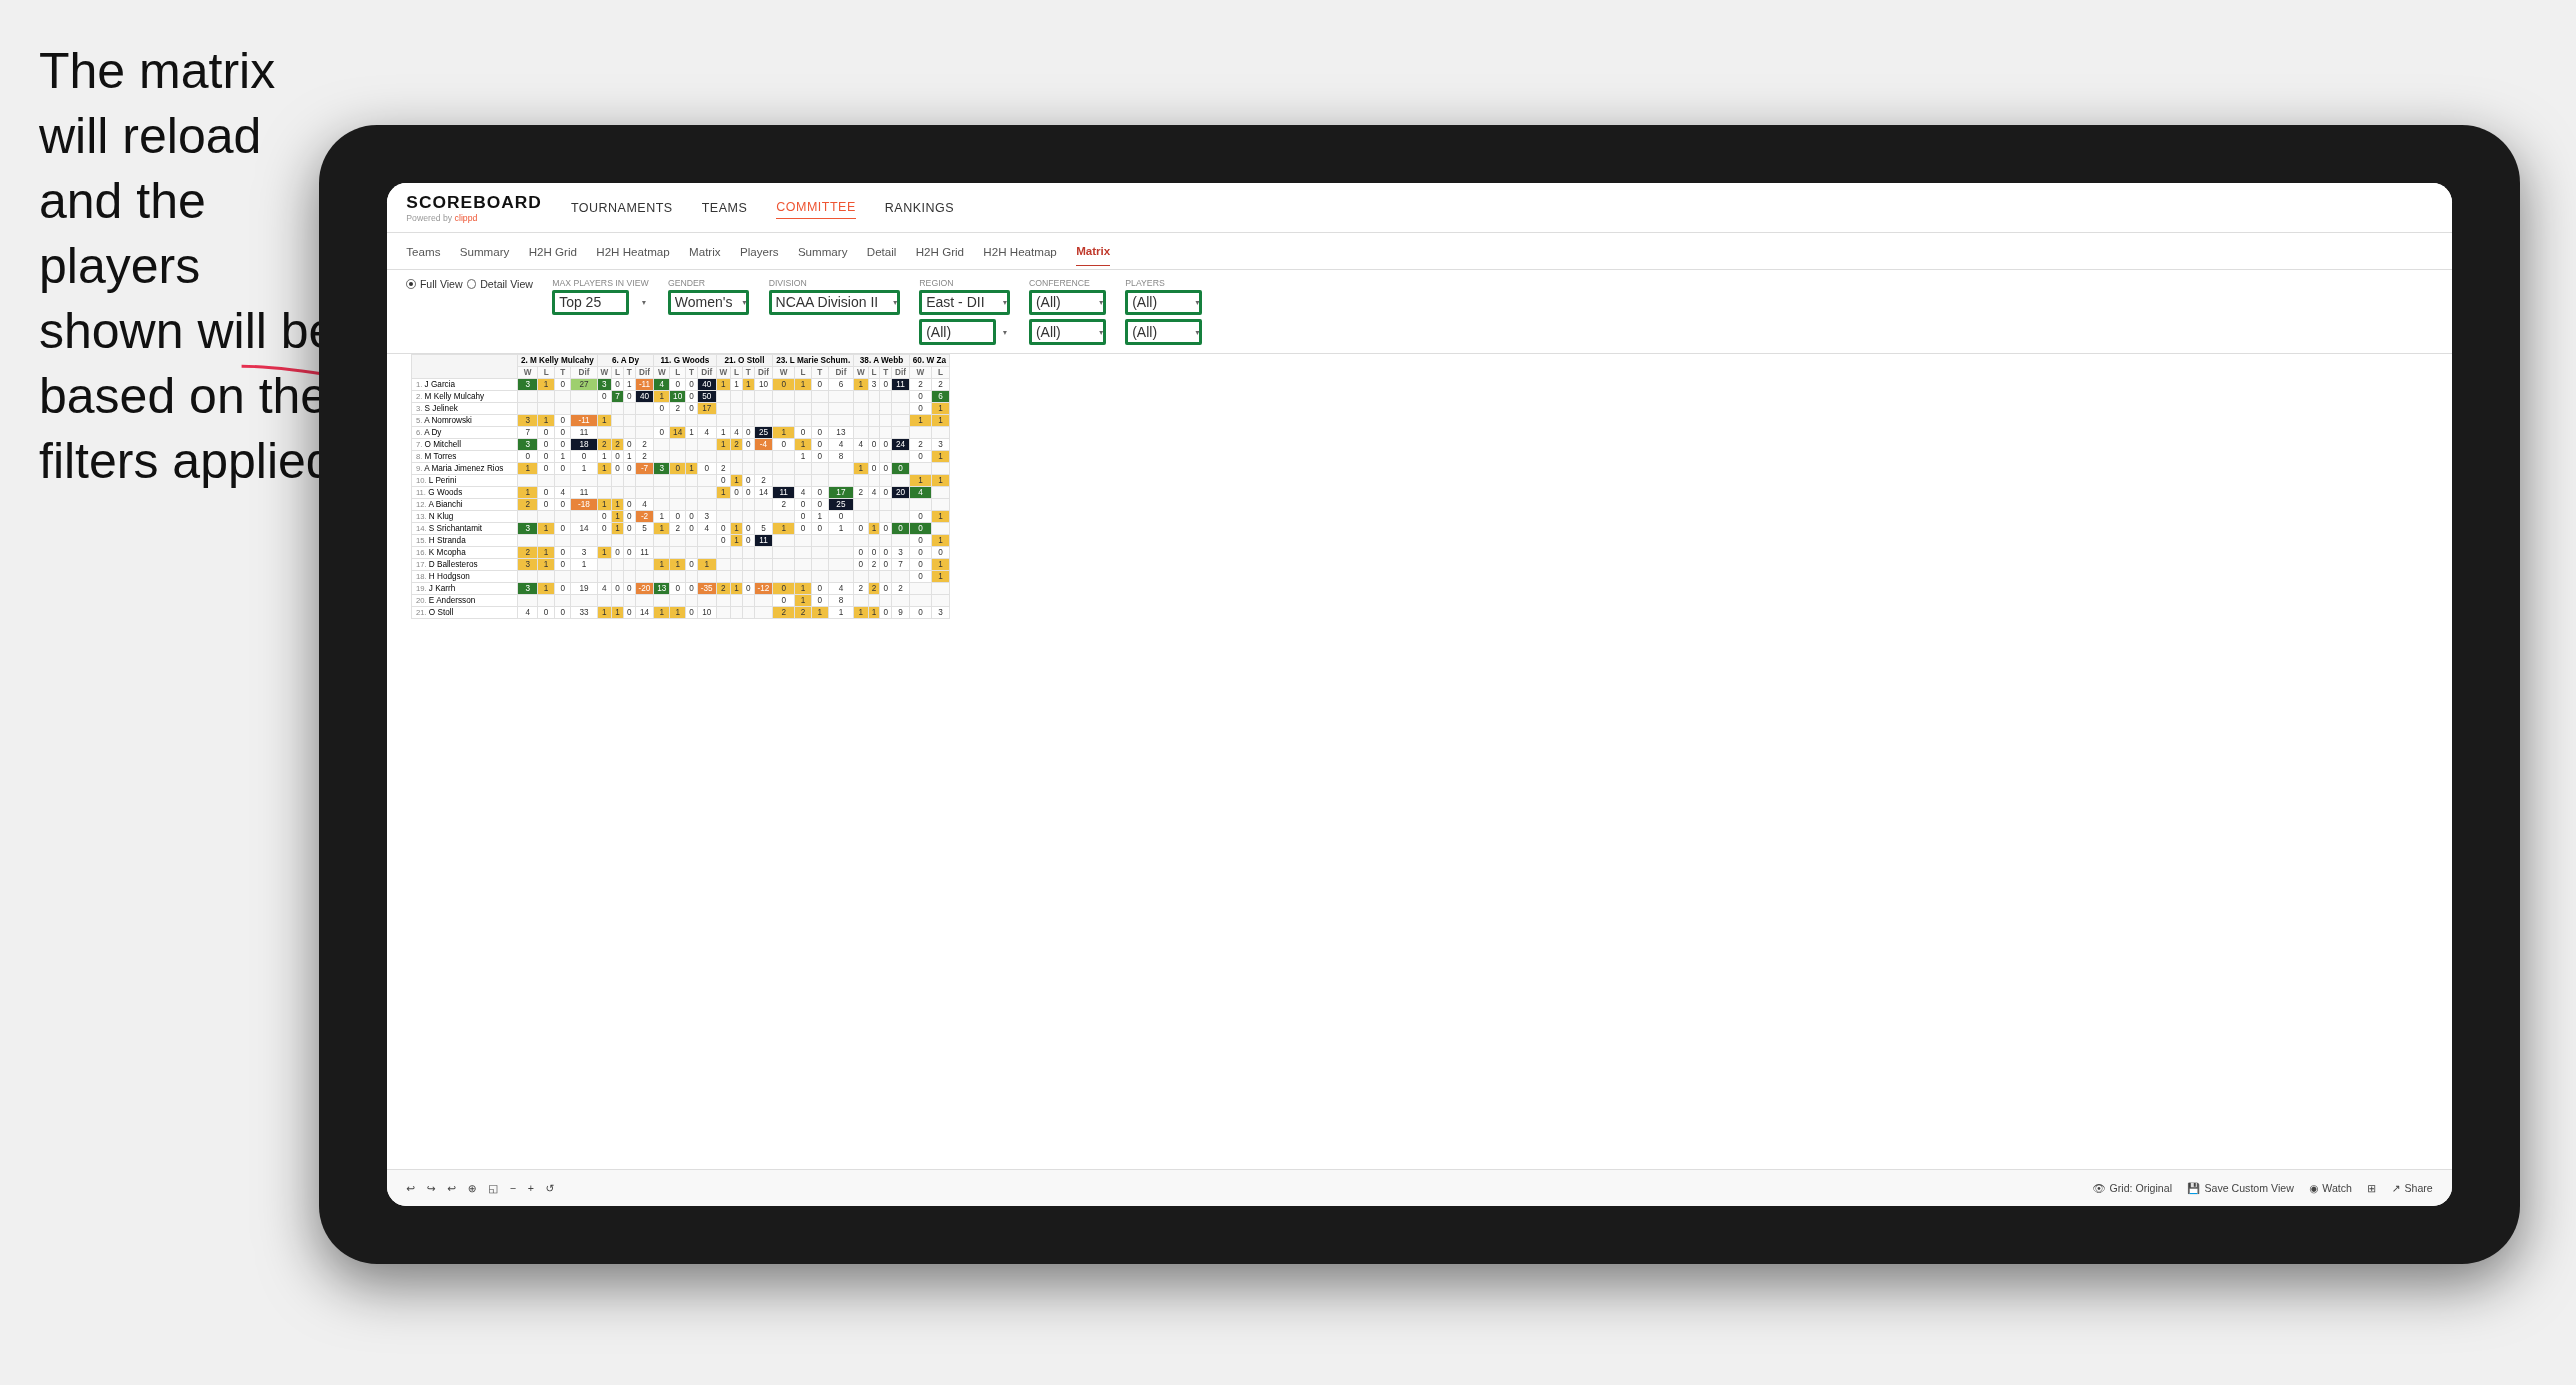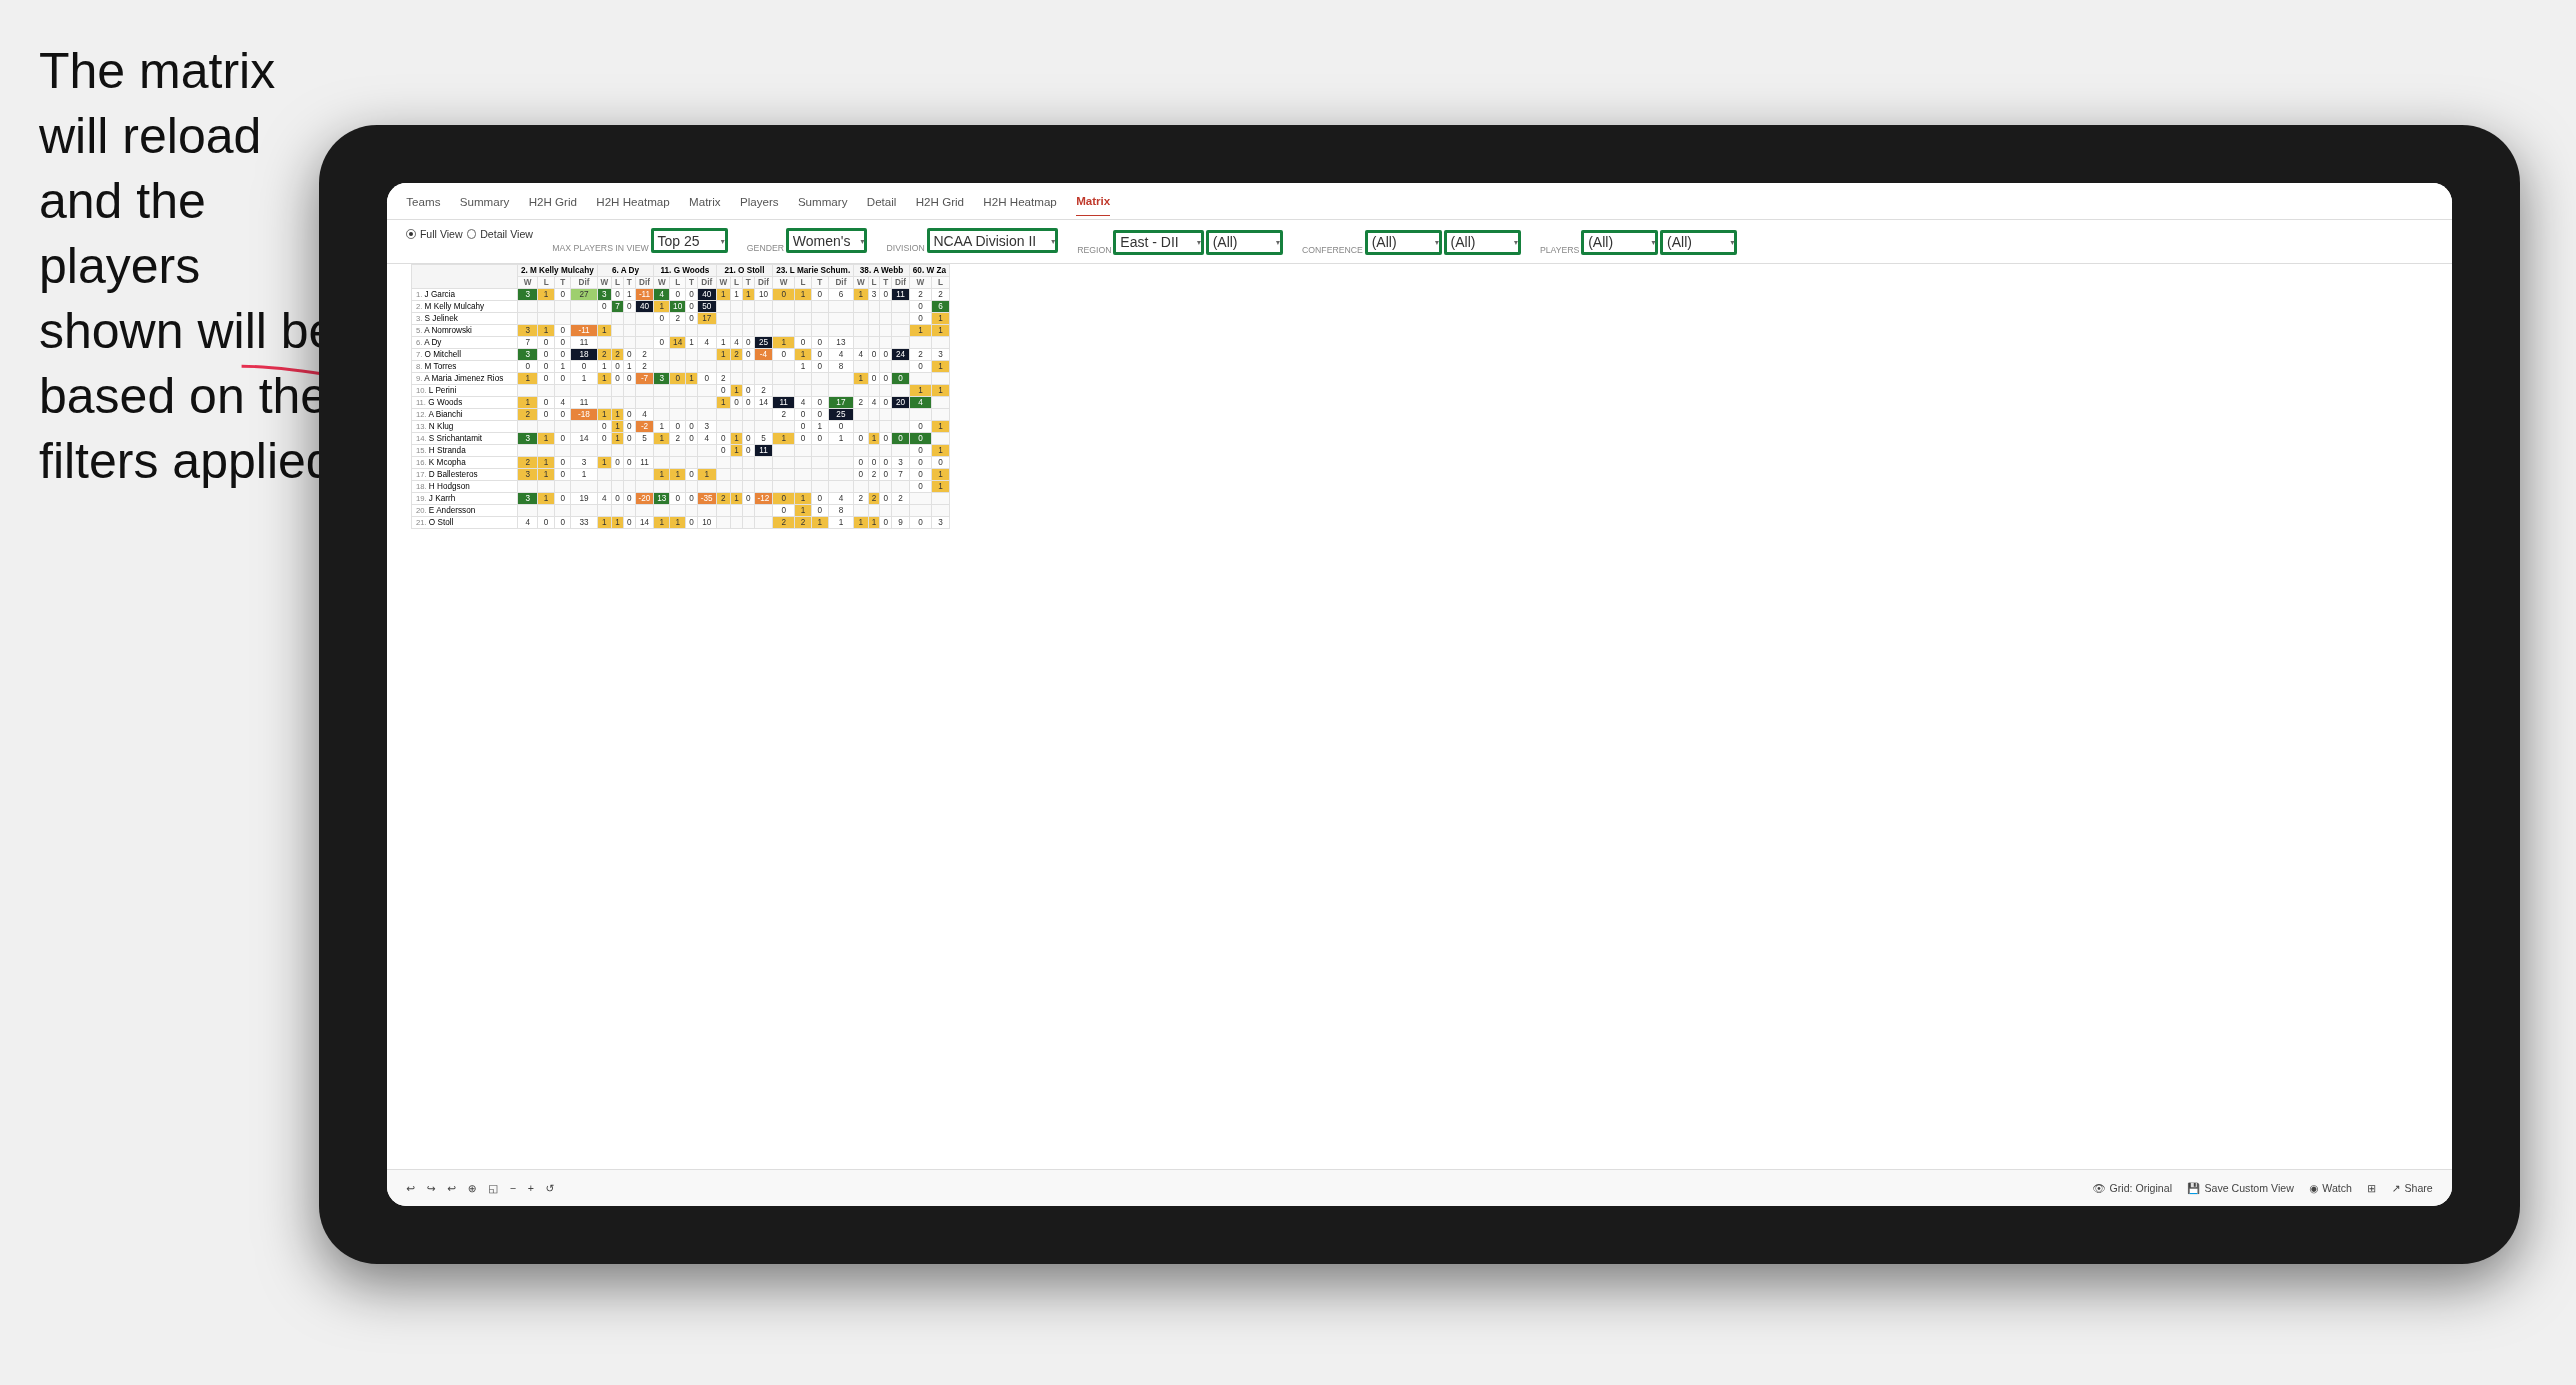--- a/index.html
+++ b/index.html
@@ -168,23 +168,22 @@
     .radio-dot.selected::after {
       content: '';
       width: 3.9px;
       height: 3.9px;
       background: #333;
       border-radius: 50%;
     }
 
     .filter-group {
       display: flex;
-      flex-direction: row;
+      flex-direction: column;
       gap: 1.9px;
-      align-items: flex-end;
     }
 
     .filter-label {
       font-size: 8.7px;
       color: #888;
       text-transform: uppercase;
     }
 
     .filter-select {
       font-size: 14px;
@@ -330,20 +329,34 @@
     <marker id="arrowhead" markerWidth="10" markerHeight="7" refX="9" refY="3.5" orient="auto">
       <polygon points="0 0, 10 3.5, 0 7" fill="#e53050"></polygon>
     </marker>
   </defs>
   <path d="M 50 20 C 150 20, 400 80, 520 150" stroke="#e53050" stroke-width="3" fill="none" marker-end="url(#arrowhead)"></path>
 </svg>
 
 <div class="tablet">
   <div class="tablet-screen">
 
+    <div class="top-nav">
+      <div class="logo-area">
+        <span class="logo-scoreboard">SCOREBOARD</span>
+        <span class="logo-powered">
+          <span>Powered by</span> <span class="logo-clippd">clippd</span>
+        </span>
+      </div>
+      <div class="nav-items">
+        <span class="nav-item">TOURNAMENTS</span>
+        <span class="nav-item">TEAMS</span>
+        <span class="nav-item active">COMMITTEE</span>
+        <span class="nav-item">RANKINGS</span>
+      </div>
+    </div>
 
     <div class="sub-nav">
       <span class="sub-nav-item">Teams</span>
       <span class="sub-nav-item">Summary</span>
       <span class="sub-nav-item">H2H Grid</span>
       <span class="sub-nav-item">H2H Heatmap</span>
       <span class="sub-nav-item">Matrix</span>
       <span class="sub-nav-item">Players</span>
       <span class="sub-nav-item">Summary</span>
       <span class="sub-nav-item">Detail</span>

